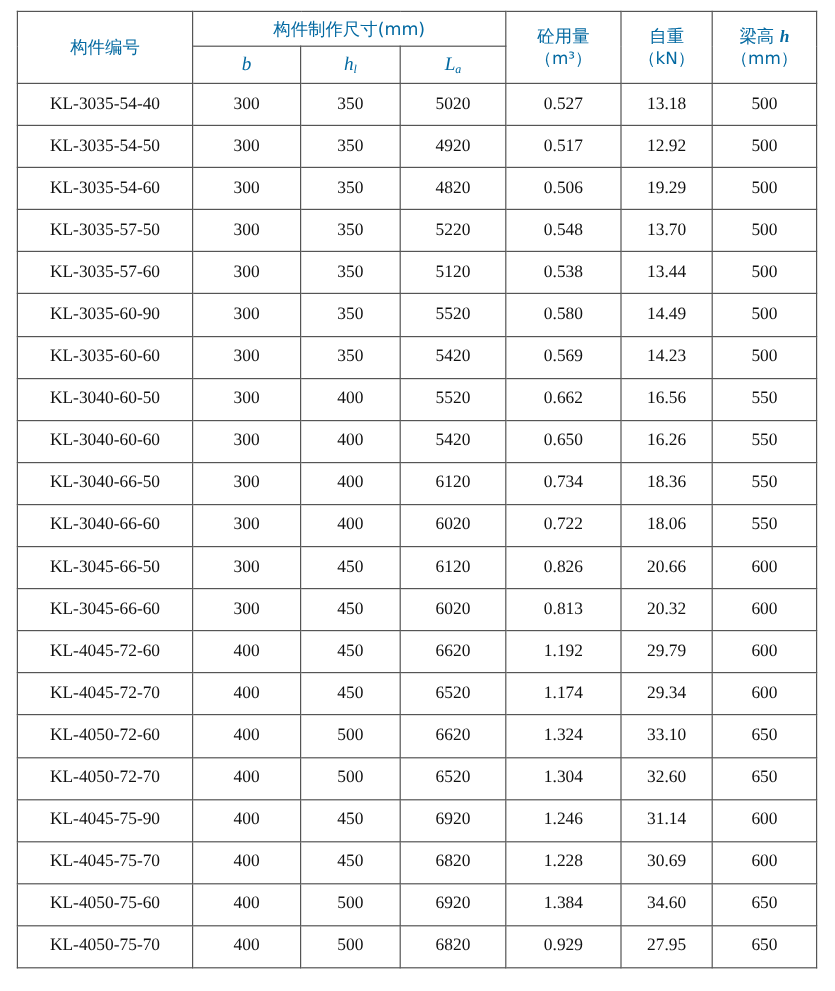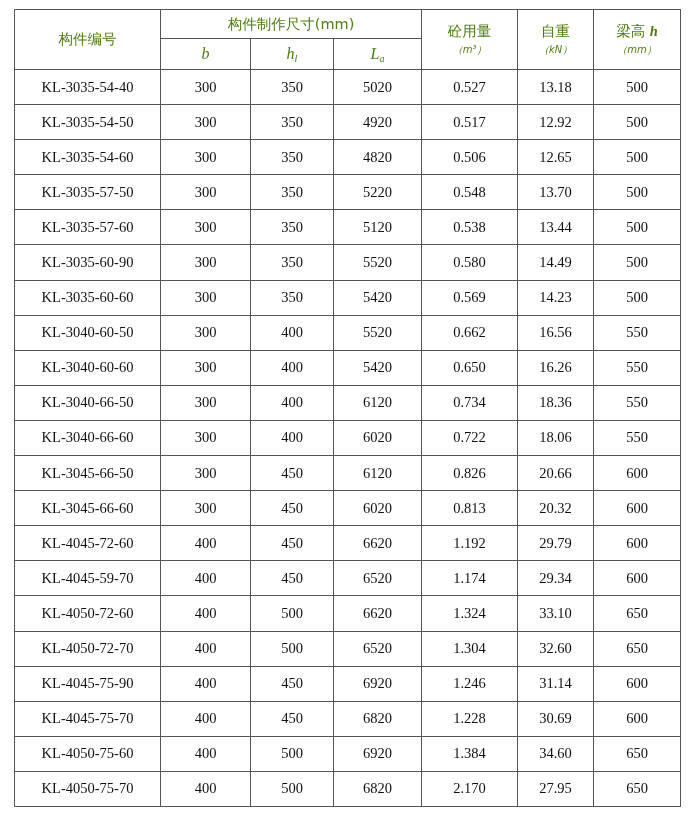--- a/index.html
+++ b/index.html
@@ -1,25 +1,25 @@
 <!DOCTYPE html>
 <html><head>
 <meta charset="utf-8">
 <style>
   html, body { margin:0; padding:0; background:#ffffff; }
   body { width:696px; height:826px; position:relative; overflow:hidden;
          font-family:"Liberation Serif","DejaVu Serif",serif; color:#111; }
   table { position:absolute; left:14px; top:9px; border-collapse:collapse; table-layout:fixed; width:666px; }
   td, th { border:1.4px solid #555; text-align:center; vertical-align:middle; padding:0; font-weight:normal; font-size:14.5px; }
-  th { font-family:"DejaVu Sans","Liberation Sans",sans-serif; font-size:14.5px; color:#4d7c0f; }
+  th { font-family:"DejaVu Sans","Liberation Sans",sans-serif; font-size:14.5px; color:#0369a1; }
   .hrow1 th { height:28px; }
   .hrow2 th { height:30px; }
   .sub th { font-family:"Liberation Serif",serif; font-style:italic; font-size:16px; }
   tbody td { height:34.1px; }
-  .unit { display:block; font-size:10px; line-height:17px;font-style:italic; }
+  .unit { display:block; font-size:14px; line-height:17px; }
   .ml { display:block; line-height:20px; }
   sub { font-size:10px; vertical-align:-3px; }
   .it { font-family:"Liberation Serif",serif; font-style:italic; font-weight:bold; }
 </style>
 </head>
 <body>
 
 <table>
   <colgroup>
     <col style="width:146px">
@@ -71,21 +71,21 @@
         <td>0.517</td>
         <td>12.92</td>
         <td>500</td>
       </tr>
       <tr>
         <td>KL-3035-54-60</td>
         <td>300</td>
         <td>350</td>
         <td>4820</td>
         <td>0.506</td>
-        <td>12.65</td>
+        <td>19.29</td>
         <td>500</td>
       </tr>
       <tr>
         <td>KL-3035-57-50</td>
         <td>300</td>
         <td>350</td>
         <td>5220</td>
         <td>0.548</td>
         <td>13.70</td>
         <td>500</td>
@@ -174,21 +174,21 @@
       <tr>
         <td>KL-4045-72-60</td>
         <td>400</td>
         <td>450</td>
         <td>6620</td>
         <td>1.192</td>
         <td>29.79</td>
         <td>600</td>
       </tr>
       <tr>
-        <td>KL-4045-59-70</td>
+        <td>KL-4045-72-70</td>
         <td>400</td>
         <td>450</td>
         <td>6520</td>
         <td>1.174</td>
         <td>29.34</td>
         <td>600</td>
       </tr>
       <tr>
         <td>KL-4050-72-60</td>
         <td>400</td>
@@ -232,18 +232,18 @@
         <td>6920</td>
         <td>1.384</td>
         <td>34.60</td>
         <td>650</td>
       </tr>
       <tr>
         <td>KL-4050-75-70</td>
         <td>400</td>
         <td>500</td>
         <td>6820</td>
-        <td>2.170</td>
+        <td>0.929</td>
         <td>27.95</td>
         <td>650</td>
       </tr>
     </tbody>
 </table>
 
 </body></html>

